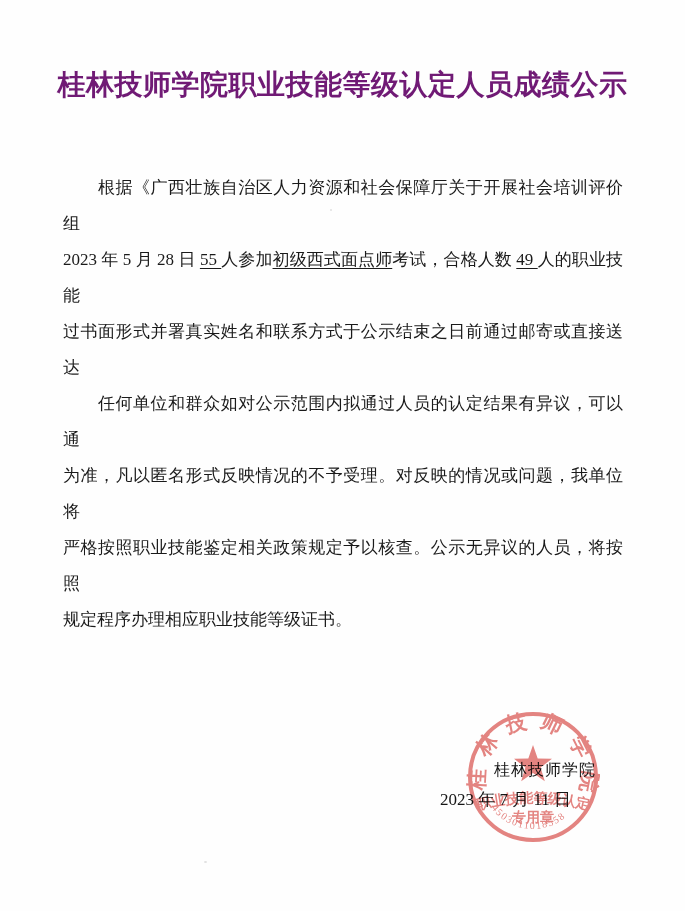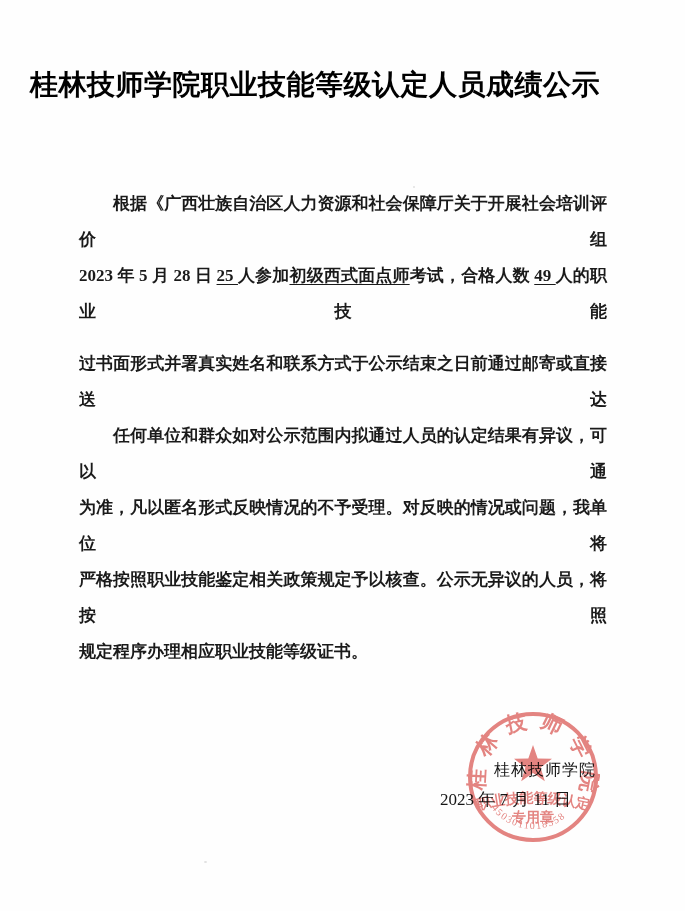--- a/index.html
+++ b/index.html
@@ -9,31 +9,32 @@
     background: #fefefe;
     font-family: "Liberation Serif", "DejaVu Serif", serif;
     color: #1a1a1a;
     overflow: hidden;
   }
   .doc-title {
     margin: 62px 30px 0 30px;
     font-size: 28px;
     font-weight: bold;
     line-height: 46px;
+    text-align: center;
     letter-spacing: 0.5px;
-    color: #000000;
+    color: #701a75;
   }
   .doc-body {
     position: absolute;
     left: 63px; top: 170px;
     width: 560px;
     font-size: 17px;
     line-height: 36px;
   }
-  .para { margin: 16px; font-weight: bold; }
+  .para { margin: 0; }
   .line { white-space: pre-wrap; }
   .line.fill { text-align: justify; text-align-last: justify; text-justify: inter-character; }
   .u { text-decoration: underline; text-underline-offset: 3px; }
   .sig-org {
     position: absolute;
     left: 440px; top: 760px; width: 210px;
     text-align: center;
     font-size: 16px;
     letter-spacing: 1px;
     color: #151515;
@@ -64,21 +65,21 @@
 </head>
 <body>
 
 <div class="page">
 
   <h1 class="doc-title">桂林技师学院职业技能等级认定人员成绩公示</h1>
 
   <div class="doc-body" id="doc-body">
       <div class="para">
         <div class="line fill"><span>　　根据《广西壮族自治区人力资源和社会保障厅关于开展社会培训评价组</span></div>
-        <div class="line fill"><span>2023 年 5 月 28 日 </span><span class="u">25 </span><span>人参加</span><span class="u">初级西式面点师</span><span>考试，合格人数 </span><span class="u">49 </span><span>人的职业技能</span></div>
+        <div class="line fill"><span>2023 年 5 月 28 日 </span><span class="u">55 </span><span>人参加</span><span class="u">初级西式面点师</span><span>考试，合格人数 </span><span class="u">49 </span><span>人的职业技能</span></div>
       </div>
       <div class="para">
         <div class="line fill"><span>过书面形式并署真实姓名和联系方式于公示结束之日前通过邮寄或直接送达</span></div>
         <div class="line fill"><span>　　任何单位和群众如对公示范围内拟通过人员的认定结果有异议，可以通</span></div>
         <div class="line fill"><span>为准，凡以匿名形式反映情况的不予受理。对反映的情况或问题，我单位将</span></div>
         <div class="line fill"><span>严格按照职业技能鉴定相关政策规定予以核查。公示无异议的人员，将按照</span></div>
         <div class="line"><span>规定程序办理相应职业技能等级证书。</span></div>
       </div>
     </div>
 

